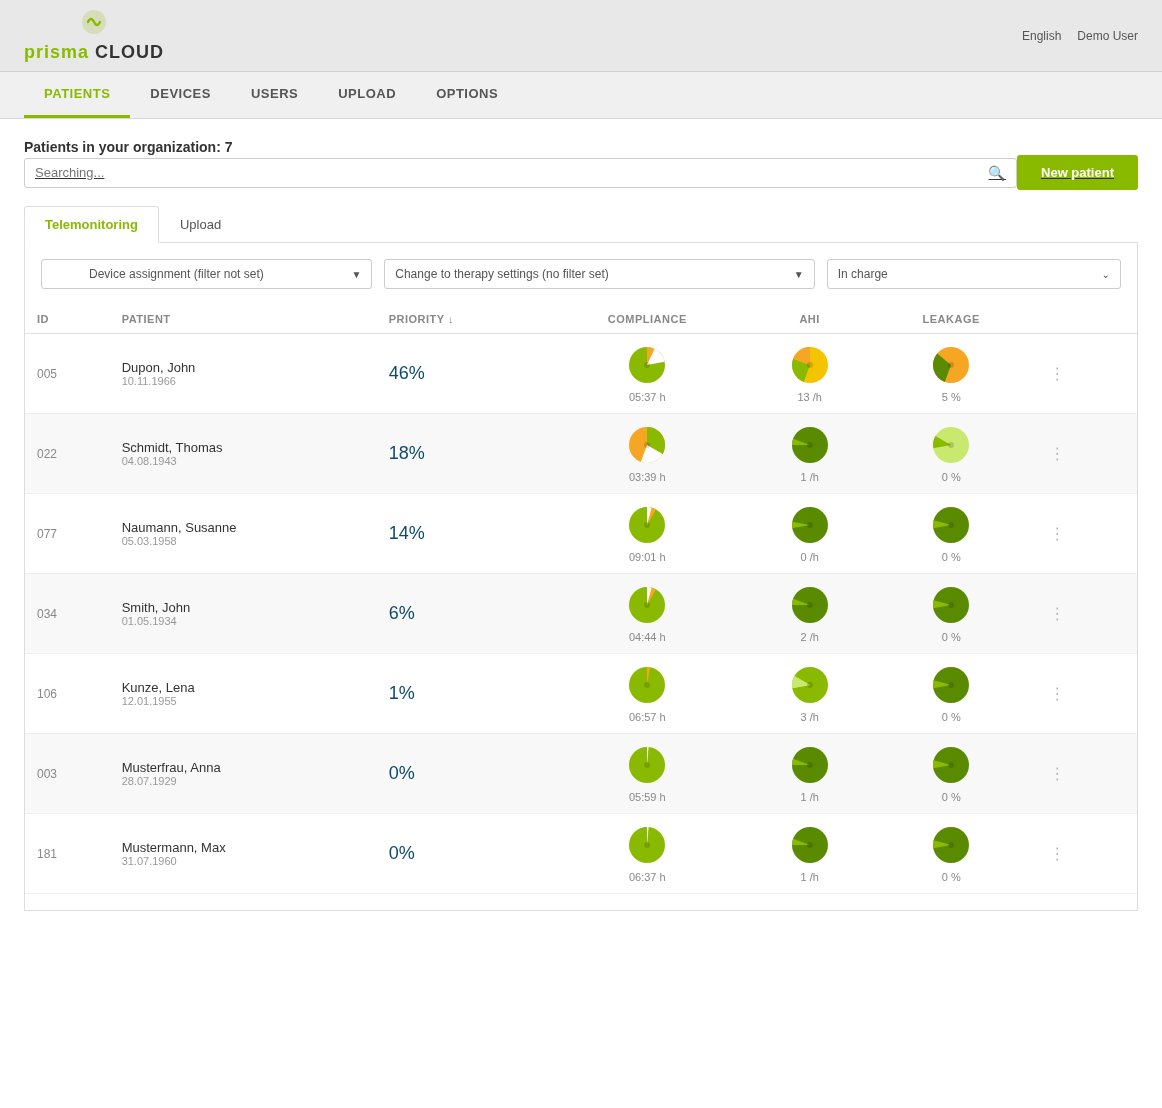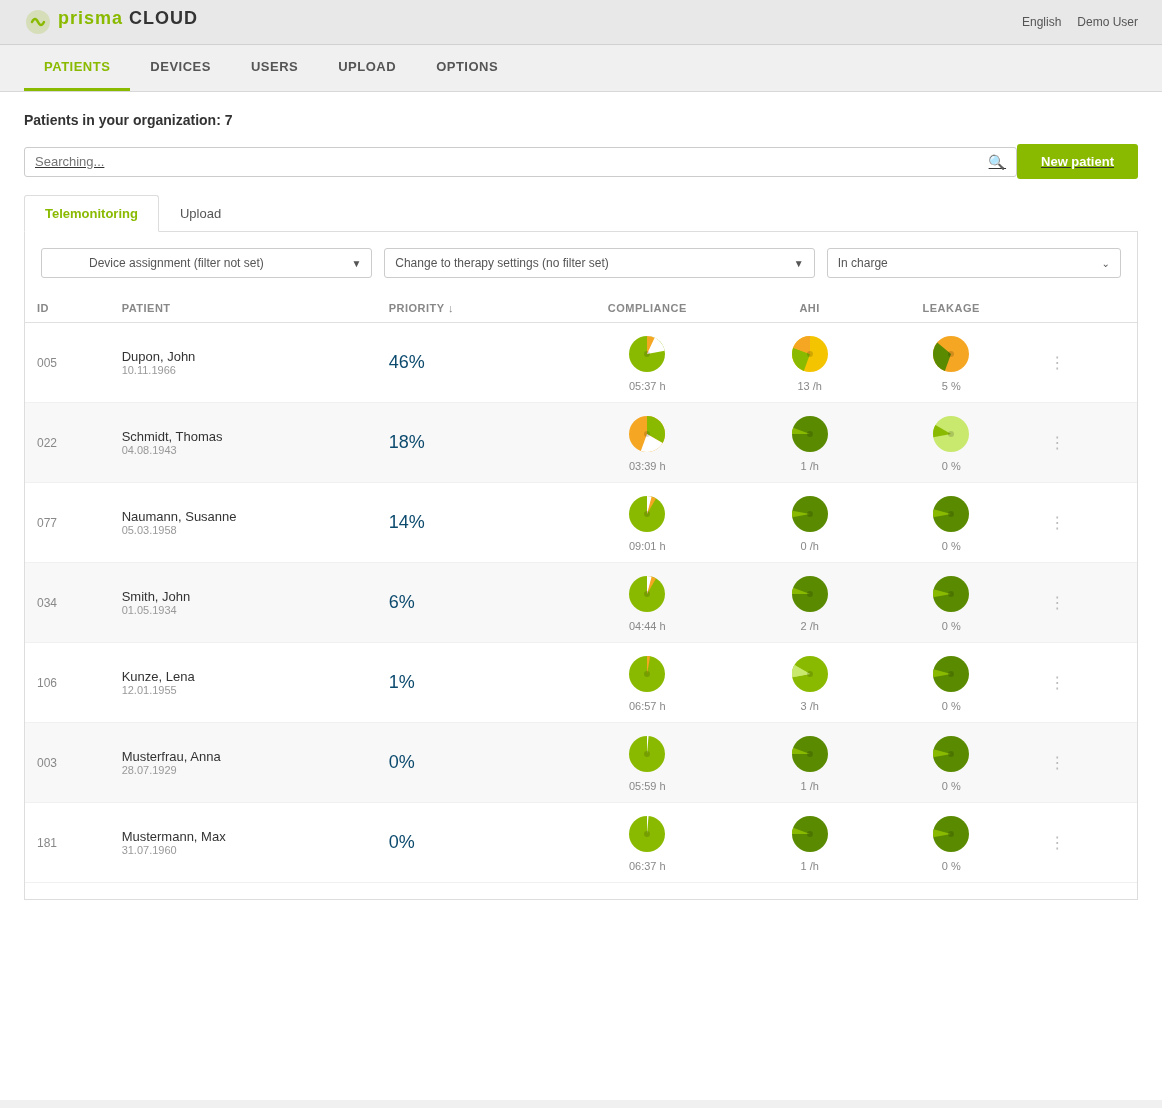--- a/index.html
+++ b/index.html
@@ -7,21 +7,21 @@
 
     
     .top-bar {
       background: #e8e8e8;
       display: flex;
       align-items: center;
       justify-content: space-between;
       padding: 8px 24px;
       border-bottom: 1px solid #d0d0d0;
     }
-    .logo { display: flex; gap: 6px; }
+    .logo { display: flex; align-items: center; gap: 6px; flex-direction: column; }
     .logo-icon { width: 28px; height: 28px; }
     .logo-text { font-size: 18px; font-weight: bold; color: #333; letter-spacing: 1px; }
     .logo-text span { color: #8aba00; }
     .top-right { display: flex; gap: 16px; font-size: 12px; color: #555; margin-left: 24px; }
     .top-right a { color: #555; text-decoration: none; cursor: pointer; }
 
     
     .nav-bar {
       background: #f0f0f0;
       display: flex;
@@ -48,21 +48,20 @@
     .main-content {
       background: #fff;
       margin: 0;
       padding: 20px 24px;
       min-height: calc(100vh - 100px);
     }
 
     .page-title {
       font-size: 14px;
       font-weight: bold;
-      margin-bottom: 16px;
     }
 
     
     .search-row {
       display: flex;
       align-items: center;
       margin-bottom: 16px;
       text-decoration: underline;
     }
     .search-box {

